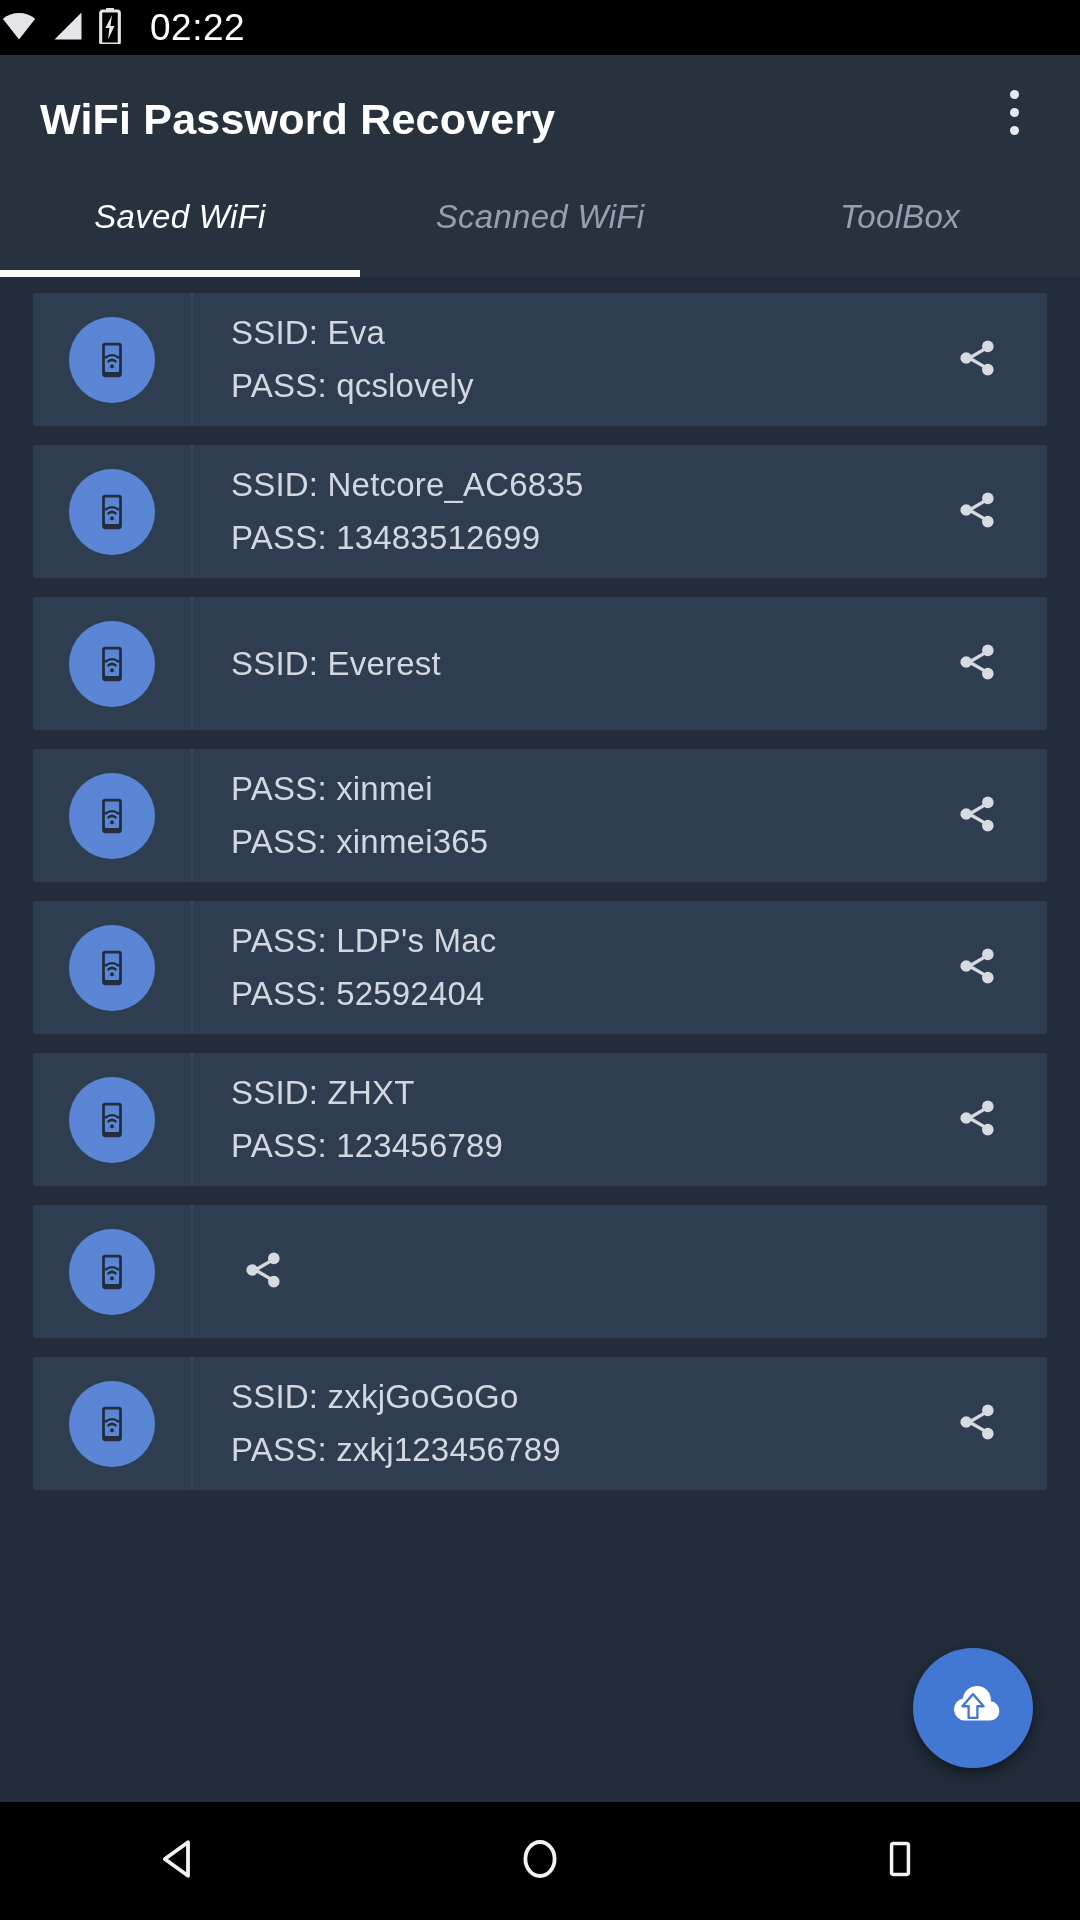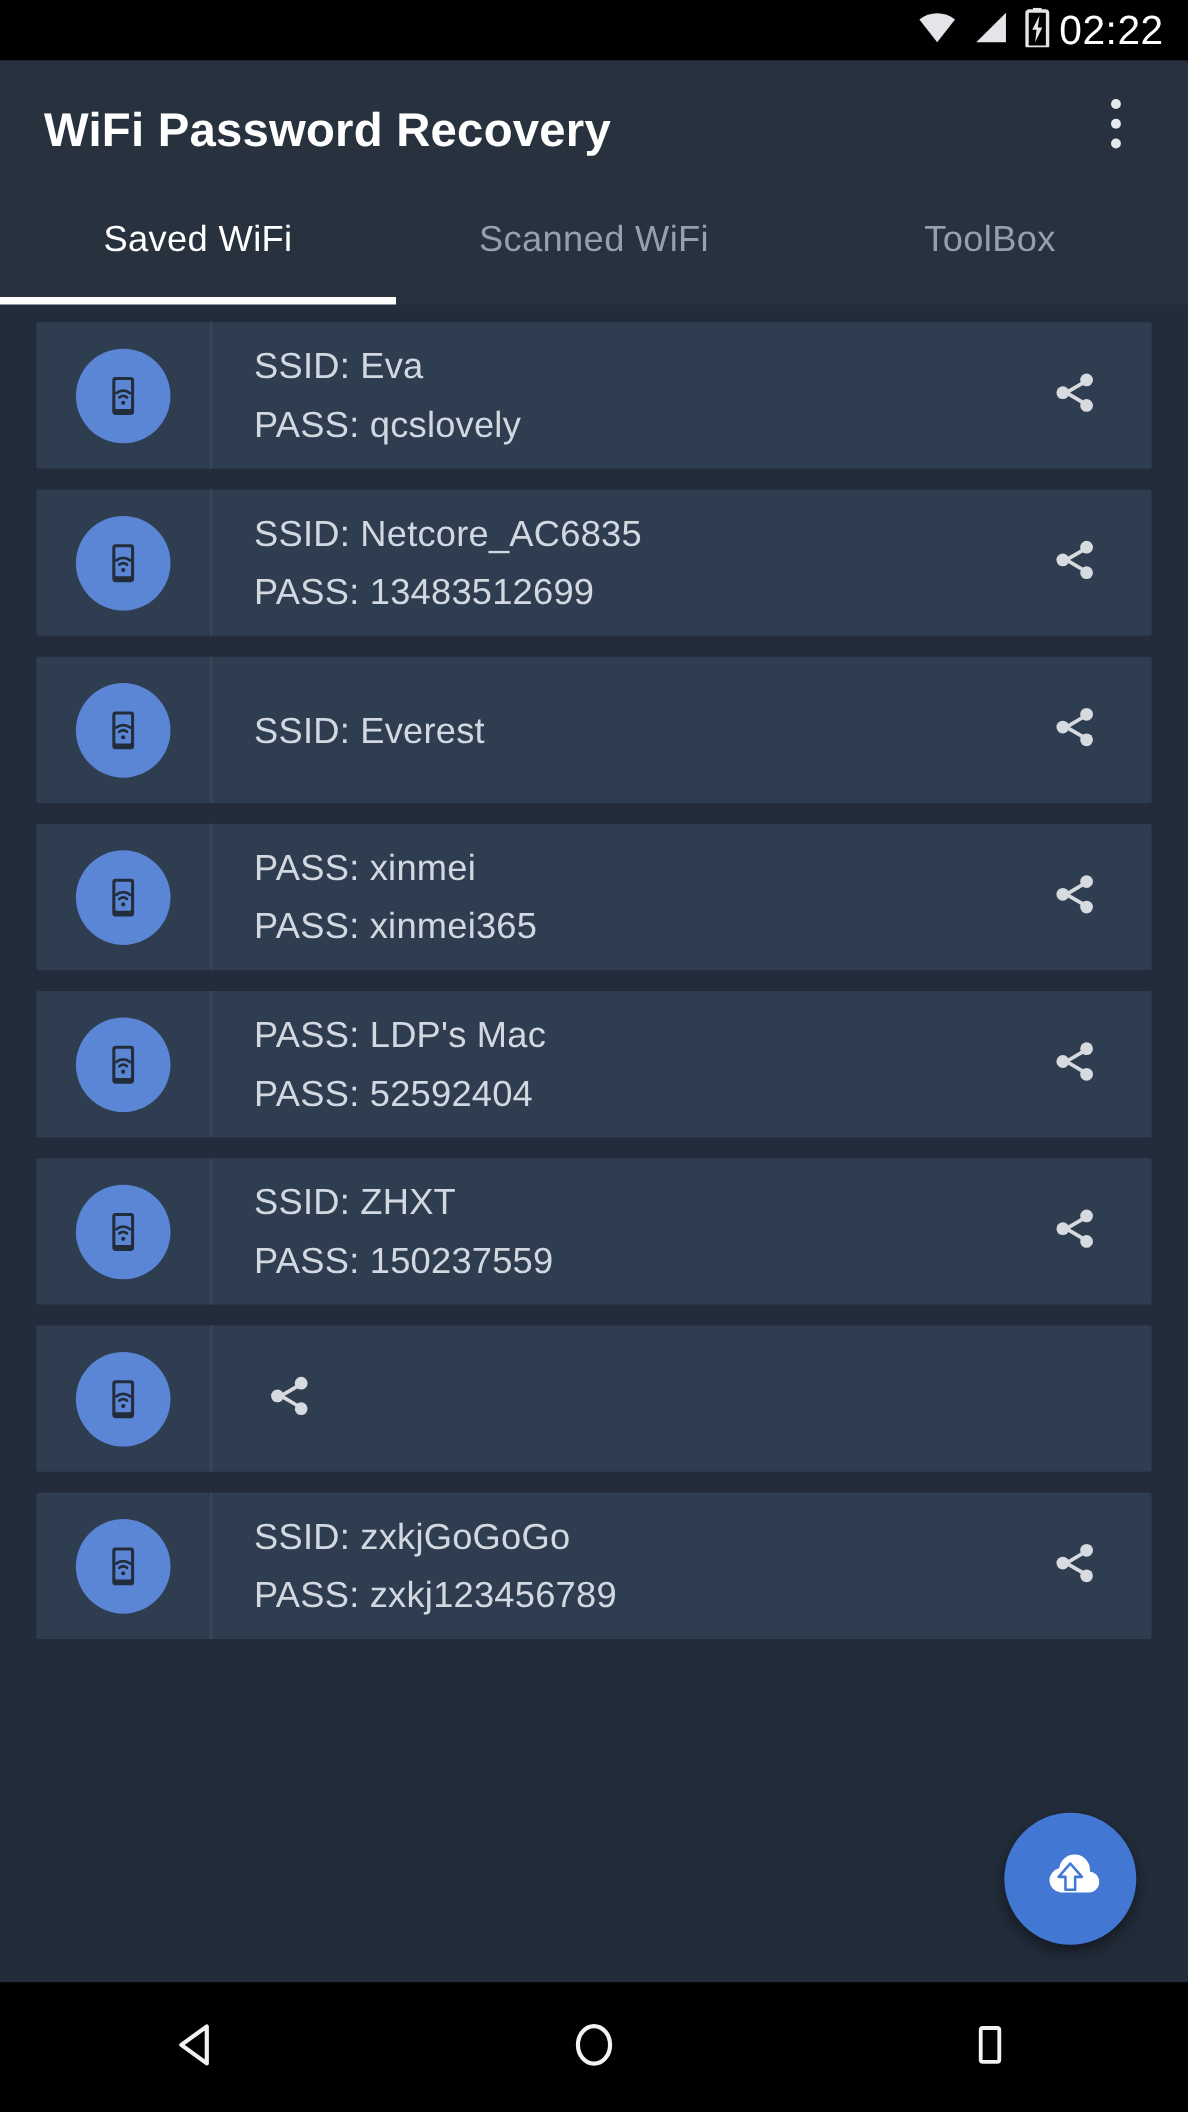--- a/index.html
+++ b/index.html
@@ -6,22 +6,22 @@
   html,body {
     width:1080px; height:1920px;
     background:#222c3a;
     font-family:"Liberation Sans", sans-serif;
     overflow:hidden;
   }
 
   
   .statusbar{
     height:55px; width:100%; background:#000;
-    display:flex; align-items:center; justify-content:flex-end;
-    padding-right:22px; gap:8px;
+    display:flex; align-items:center; 
+    padding-right:22px; gap:28px;
   }
   .sb-icons{ display:flex; align-items:center; gap:13px; }
   .sb-time{
     color:#fff; font-size:37px; letter-spacing:0.5px;
     font-family:"Liberation Sans", sans-serif;
   }
 
   
   .appbar{
     height:115px; background:#28323f;
@@ -33,21 +33,21 @@
   }
   .overflow{
     width:56px; height:70px;
     display:flex; flex-direction:column; align-items:center; justify-content:center; gap:9px;
   }
   .overflow i{ display:block; width:9px; height:9px; border-radius:50%; background:#e6e9ee; }
 
   
   .tabs{
     height:107px; background:#28323f;
-    display:flex; align-items:flex-start; position:relative;
+    display:flex; align-items:flex-start; position:relative;font-style:italic;
   }
   .tab{
     flex:1; height:93px;
     display:flex; align-items:center; justify-content:center;
     font-size:33px; color:#95a0ae; letter-spacing:0.3px;
   }
   .tab.active{ color:#ffffff; }
   .tab-indicator{
     position:absolute; left:0; bottom:0;
     width:33.33%; height:7px; background:#ffffff;
@@ -296,21 +296,21 @@
           <rect x="6.6" y="2.6" width="10.8" height="18.8" rx="1.7" fill="#222c3a"></rect>
           <rect x="8.1" y="4.1" width="7.8" height="14.4" rx="0.6" fill="#5b86d6"></rect>
           <path d="M8.6 10.6 A5.2 5.2 0 0 1 15.4 10.6" fill="none" stroke="#222c3a" stroke-width="1.35" stroke-linecap="round"></path>
           <path d="M10.1 12.7 A3.0 3.0 0 0 1 13.9 12.7" fill="none" stroke="#222c3a" stroke-width="1.35" stroke-linecap="round"></path>
           <circle cx="12" cy="15.4" r="1.05" fill="#222c3a"></circle>
         </svg>
       </div>
     </div>
     <div class="card-body">
       <div class="row-line">SSID:  ZHXT</div>
-      <div class="row-line">PASS:  150237559</div>
+      <div class="row-line">PASS:  123456789</div>
     </div>
     <div class="card-share">
       <span>
         <svg width="48" height="48" viewBox="0 0 24 24">
           <path d="M8.2 12 L16.2 7.3 M8.2 12 L16.2 16.7" stroke="#d7dbe0" stroke-width="1.7"></path>
           <circle cx="6.6" cy="12" r="2.9" fill="#d7dbe0"></circle>
           <circle cx="17.4" cy="6.2" r="2.9" fill="#d7dbe0"></circle>
           <circle cx="17.4" cy="17.8" r="2.9" fill="#d7dbe0"></circle>
         </svg>
       </span>

